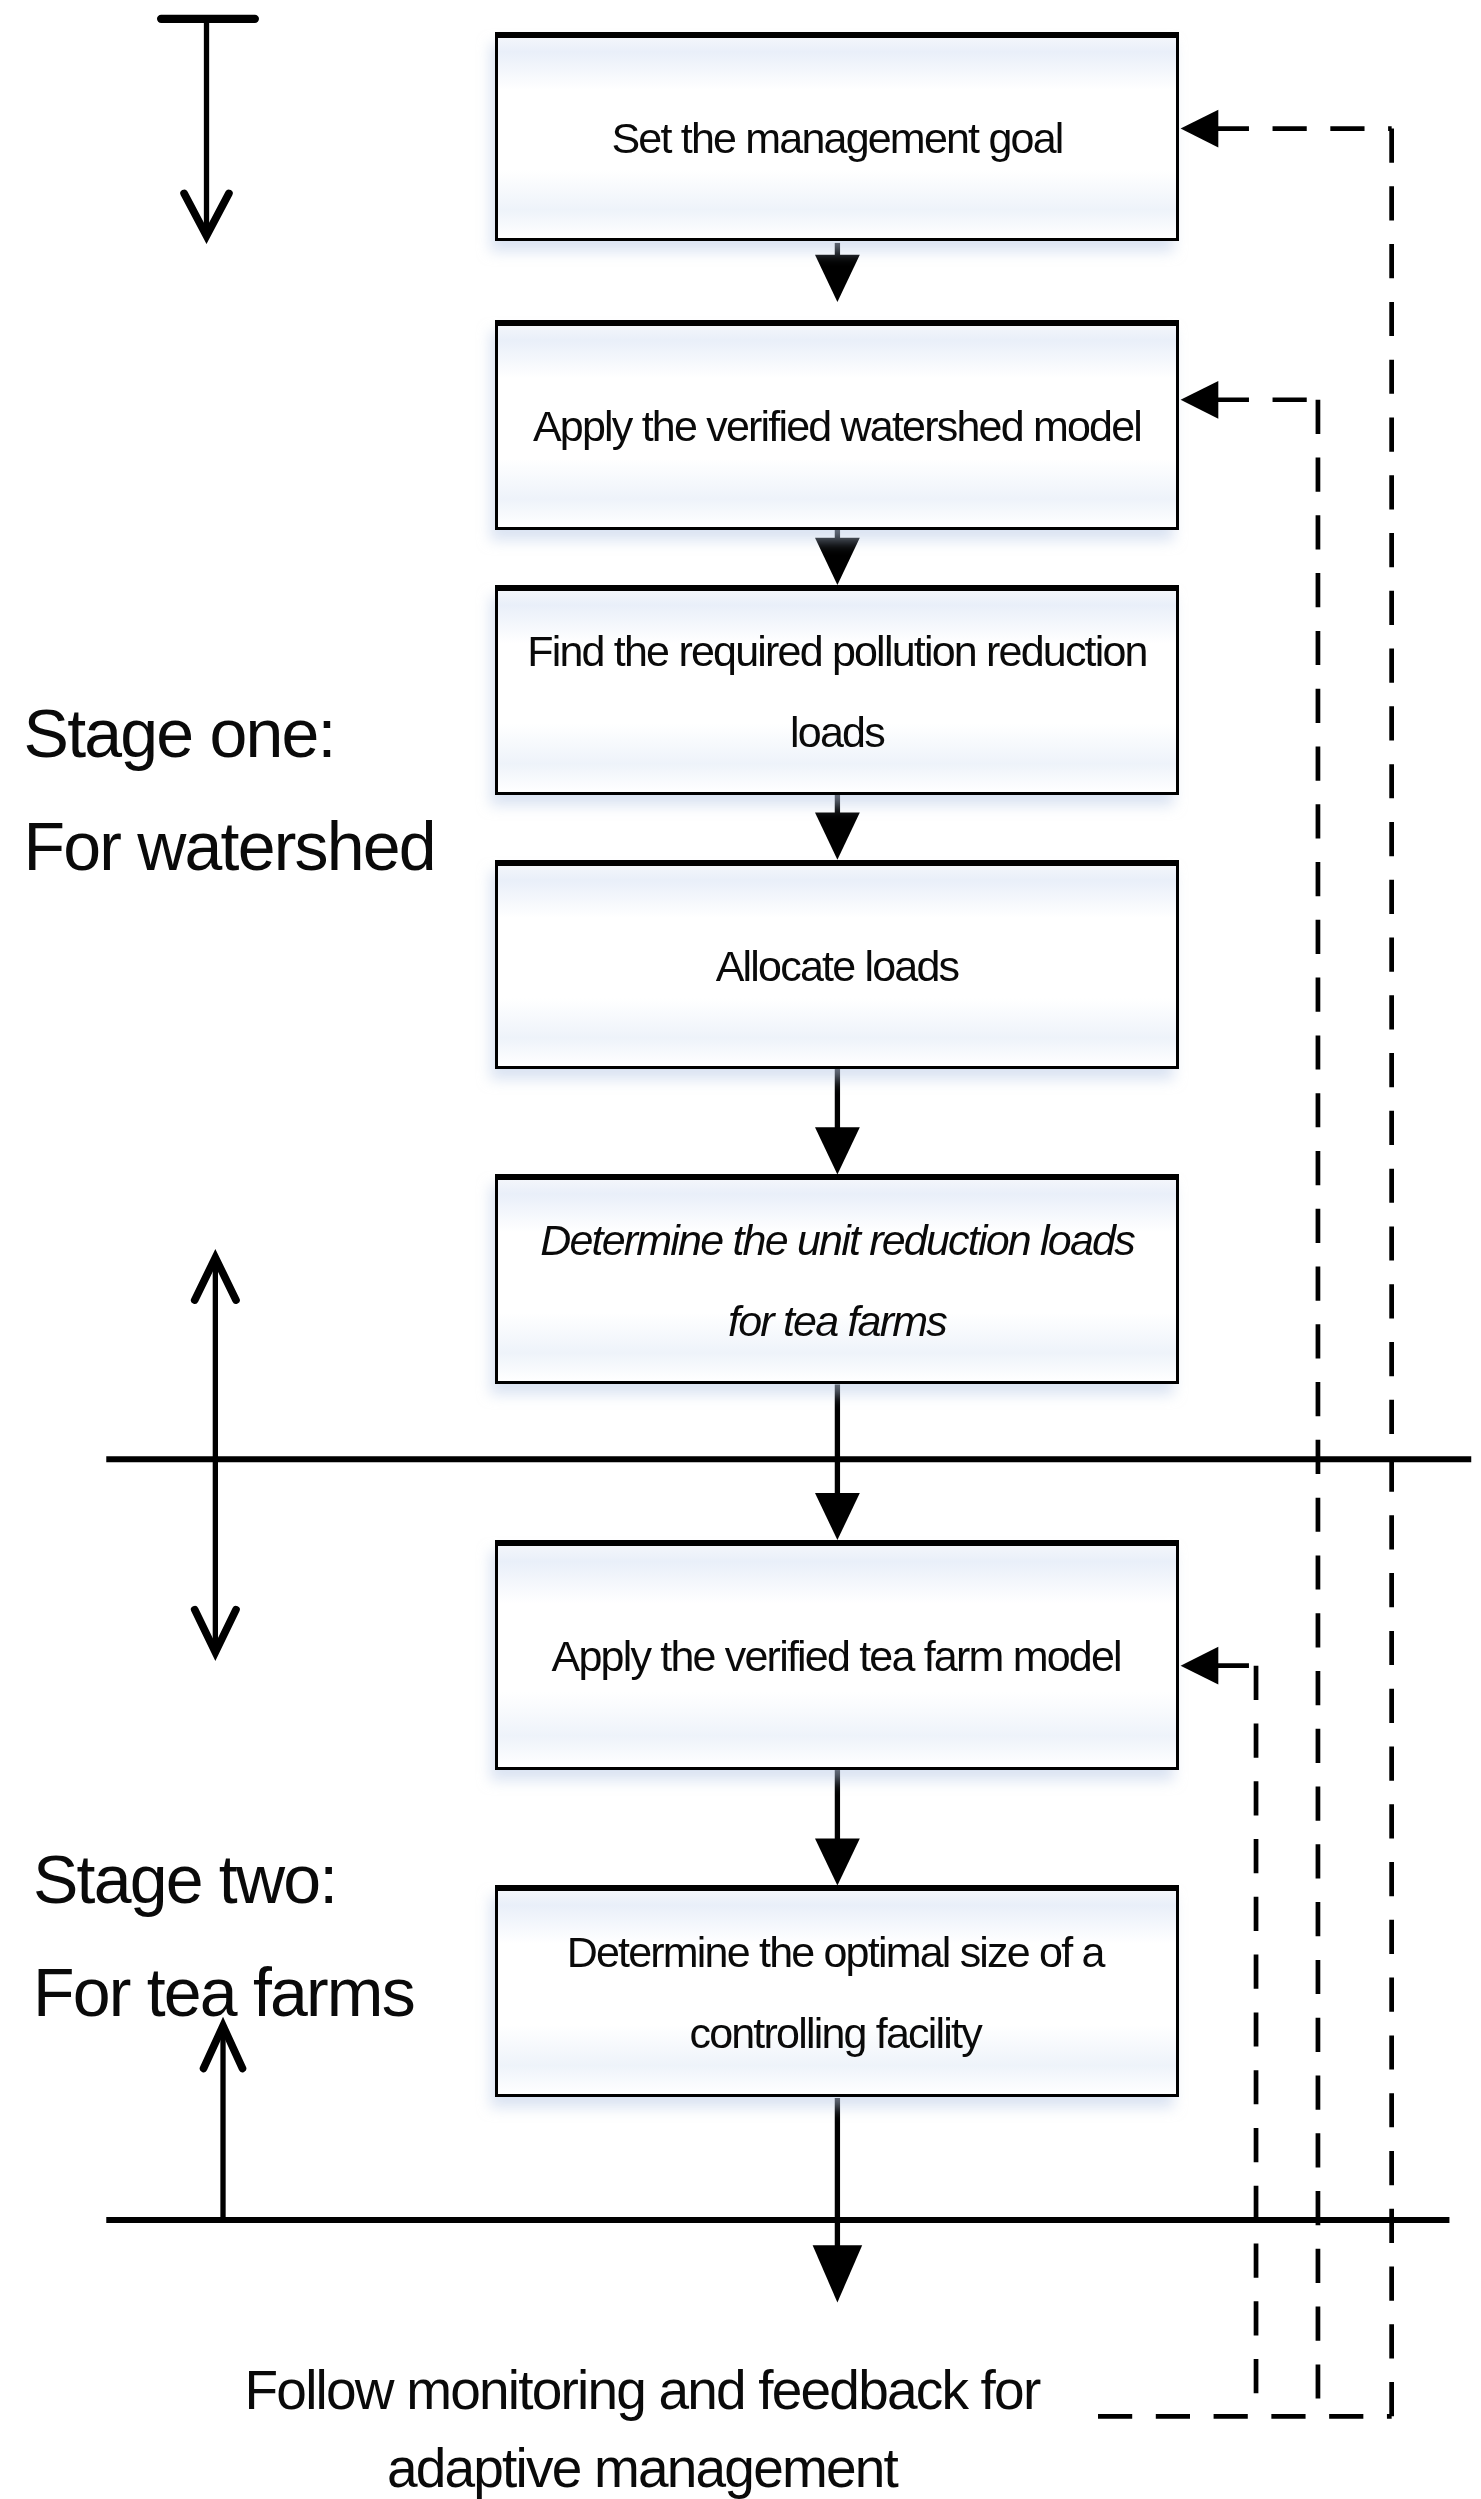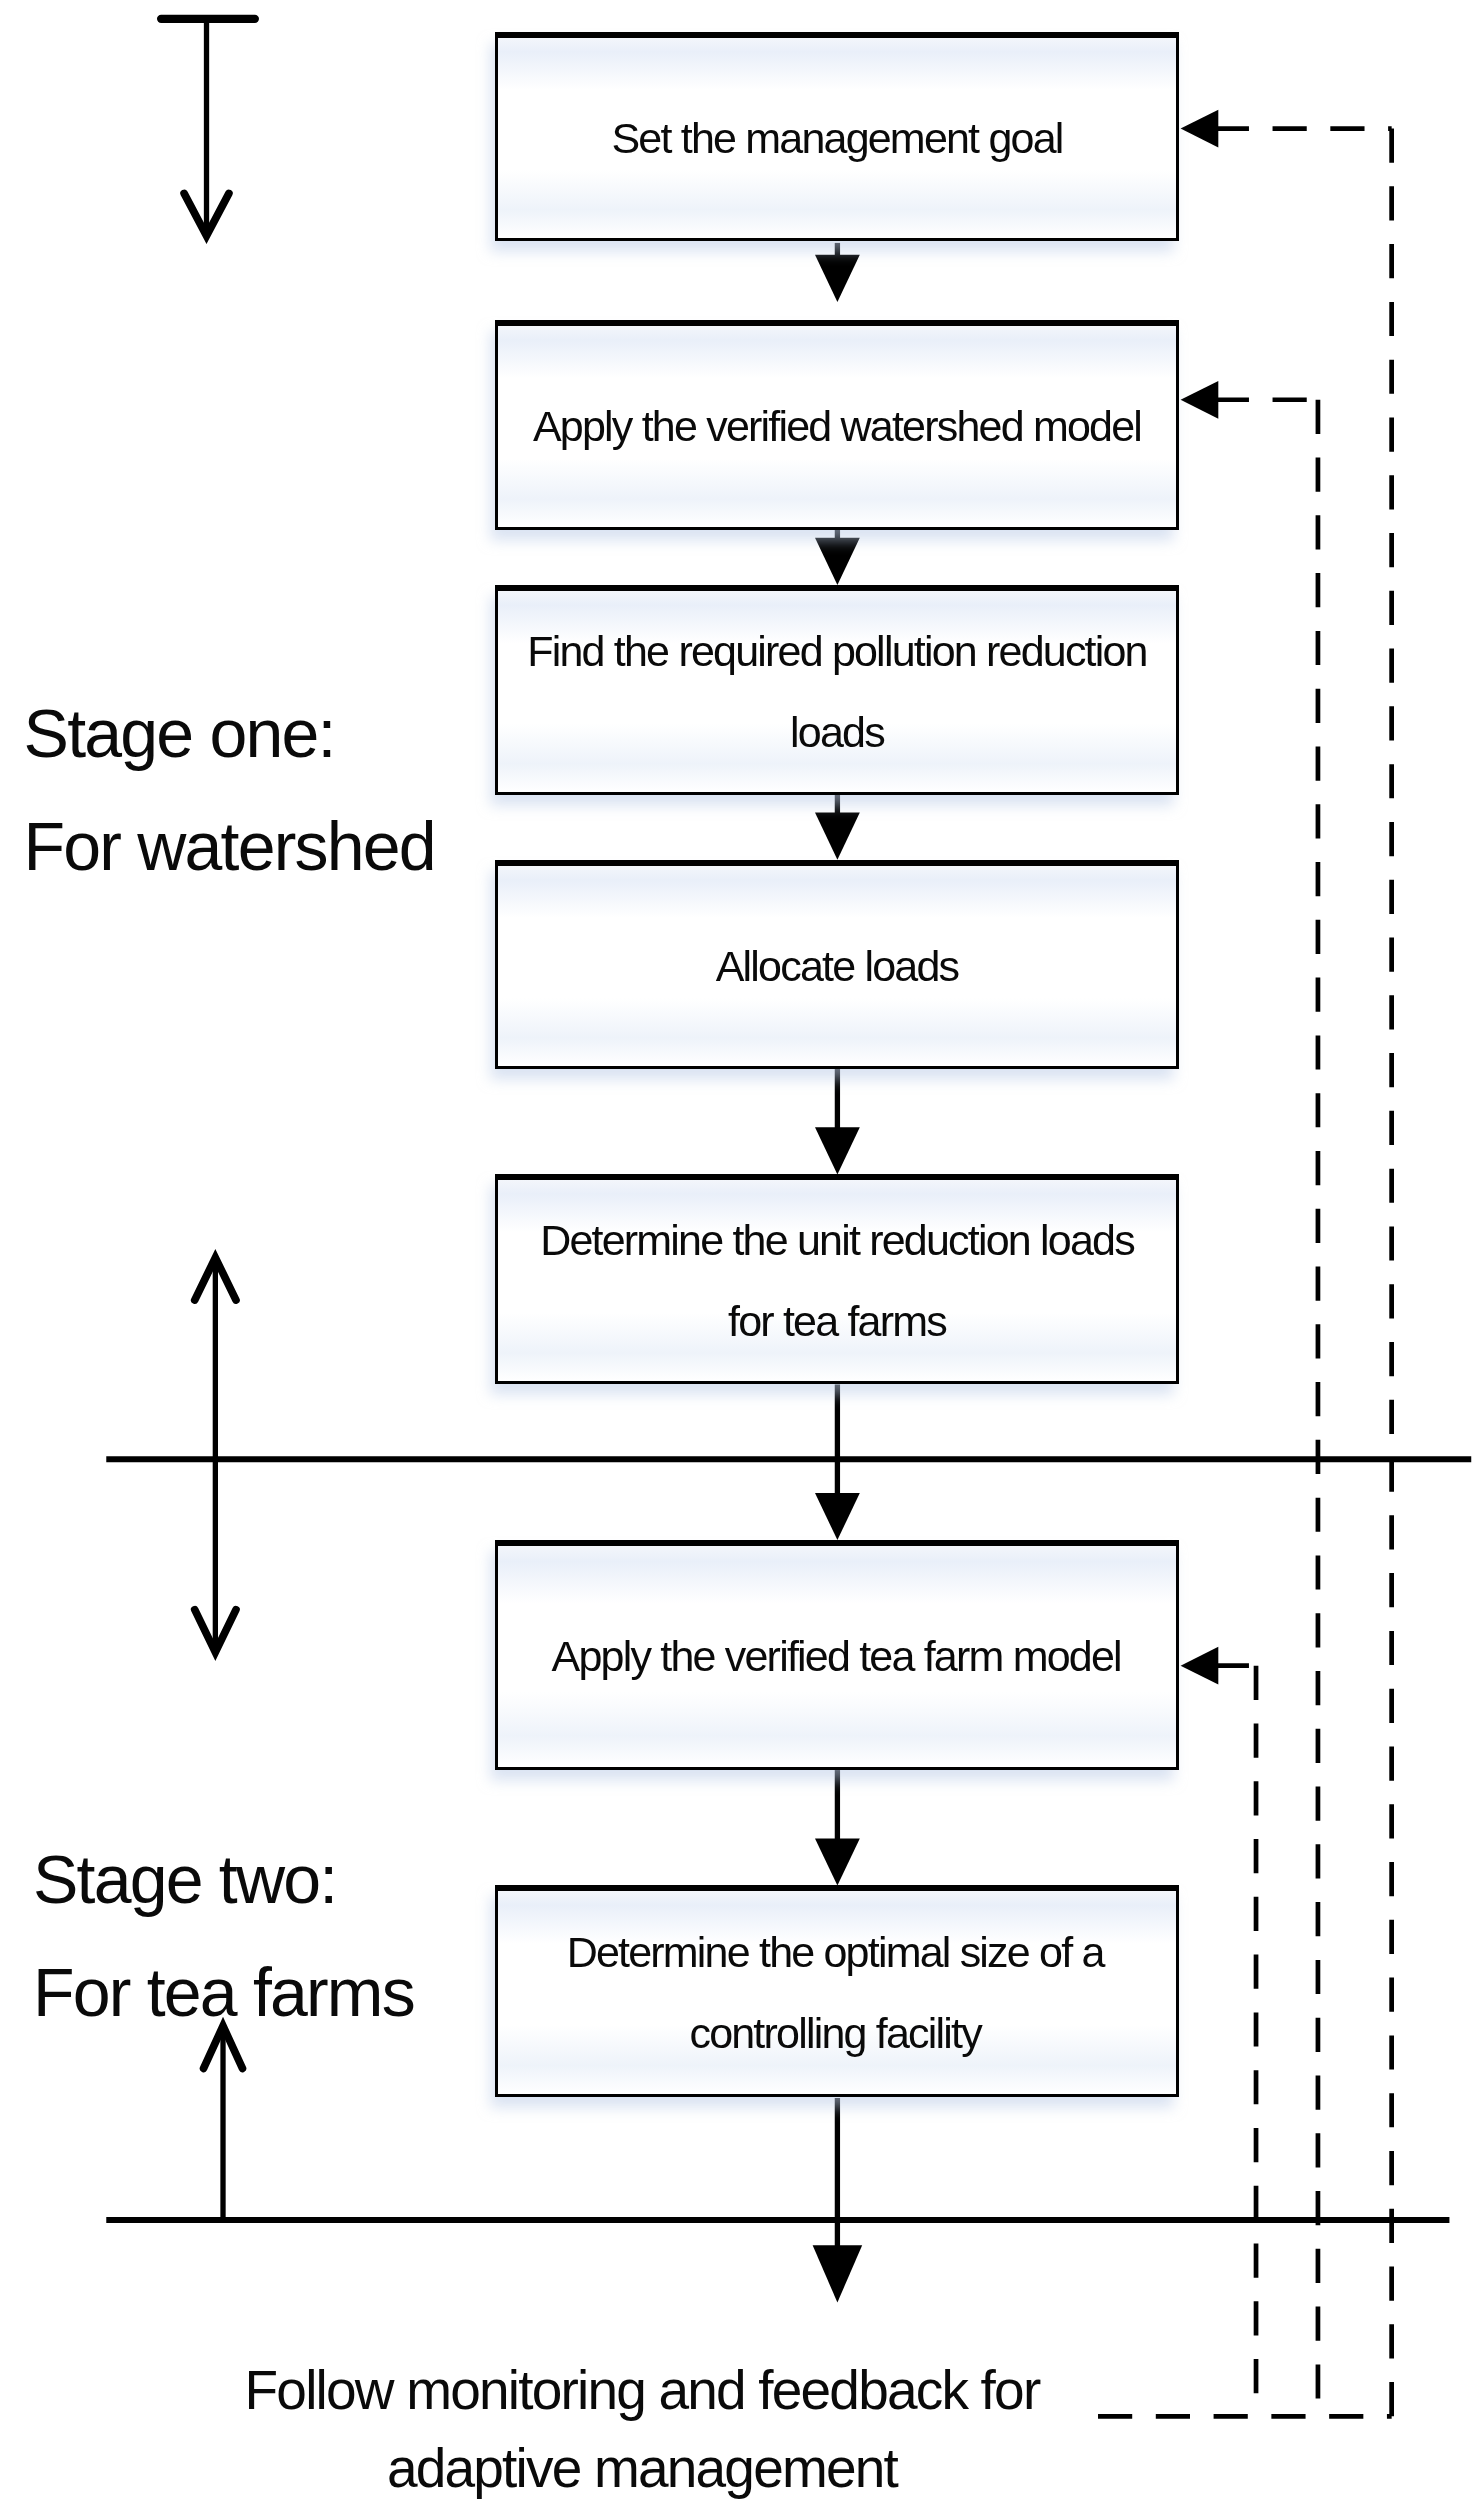--- a/index.html
+++ b/index.html
@@ -147,21 +147,21 @@
   </div>
 
   <div class="flow-box" style="top:860px; height:209px;">
     <span>Allocate loads</span>
   </div>
 
   <div class="flow-box" style="top:585px; height:210px;">
     <span>Find the required pollution reduction loads</span>
   </div>
 
-  <div class="flow-box" style="top:1174px; height:210px;">
+  <div class="flow-box" style="top:1174px; height:210px;font-style:italic;">
     <span>Determine the unit reduction loads for tea farms</span>
   </div>
 
   <div class="flow-box" style="top:1540px; height:230px;padding-left:16px;">
     <span>Apply the verified tea farm model</span>
   </div>
 
   <div class="flow-box" style="top:1885px; height:212px;padding-left:14px;">
     <span>Determine the optimal size of a controlling facility</span>
   </div>

